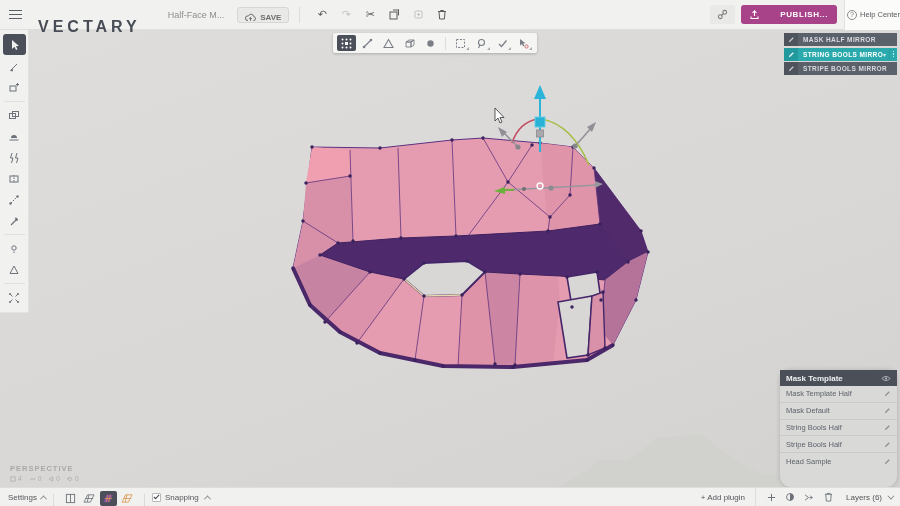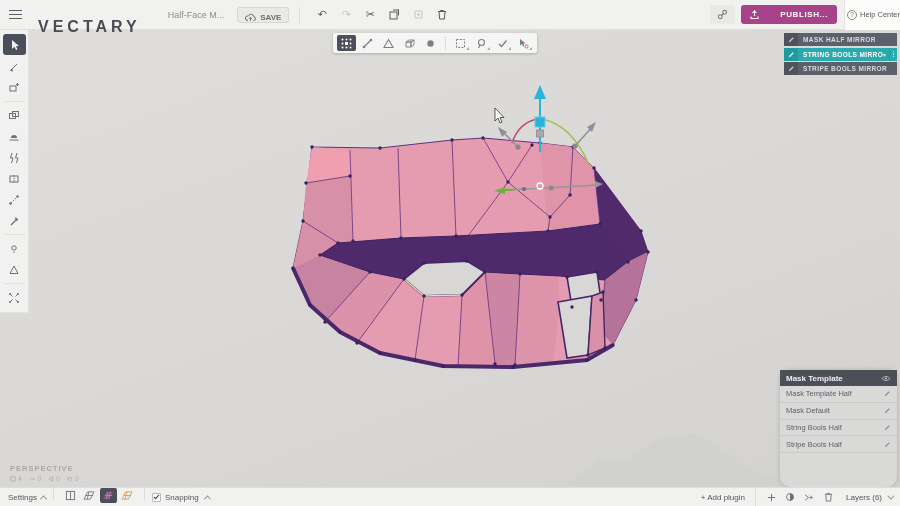--- a/index.html
+++ b/index.html
@@ -76,21 +76,21 @@
   .obj-row svg, .obj-head svg { flex:none; }
 
   
   .persp { position:absolute; left:10px; top:434px; z-index:5; }
   .persp .cam { font-size:7.5px; letter-spacing:1px; color:#a8a8a6; font-weight:bold; }
   .stats { display:flex; gap:7px; margin-top:2px; align-items:center; }
   .stat { display:flex; align-items:center; gap:2px; font-size:6.5px; color:#aeaeac; }
 
   
   .bottombar { position:absolute; left:0; bottom:0; width:900px; height:19px; background:#f1f1ef;
-               border-top:1px solid #dddddb; display:flex; align-items:flex-start; font-size:8px; color:#55565a; z-index:30; }
+               border-top:1px solid #dddddb; display:flex; align-items:flex-end; font-size:8px; color:#55565a; z-index:30; }
   .bb-group { display:flex; align-items:center; height:100%; }
   .bb-label { padding:0 4px 0 8px; cursor:pointer; }
   .chev-up, .chev-dn { width:5px; height:5px; border-right:1.2px solid #8a8a88; border-bottom:1.2px solid #8a8a88; display:inline-block; }
   .chev-up { transform:rotate(-135deg) translate(-1px,-1px); }
   .chev-dn { transform:rotate(45deg) translateY(-2px); }
   .bb-sep { width:1px; height:12px; background:#dbdbd9; margin:0 7px; }
   .bb-ic { width:17px; height:15px; display:flex; align-items:center; justify-content:center; color:#6d727a; border-radius:2px; cursor:pointer; margin:0 1px; }
   .bb-ic.sel { background:#4a4f59; }
   .bb-check { width:9px; height:9px; background:#fff; border:1px solid #b9b9b7; border-radius:1px;
               display:flex; align-items:center; justify-content:center; margin-right:4px; cursor:pointer; }
@@ -501,20 +501,26 @@
         <svg width="7" height="7" viewBox="0 0 8 8">
             <path d="M1,7 L1.5,5.5 L5.5,1.5 L6.5,2.5 L2.5,6.5 Z" fill="#8a8f96"></path>
           </svg>
       </div>
       <div class="obj-row">
         <span class="t">Stripe Bools Half</span>
         <svg width="7" height="7" viewBox="0 0 8 8">
             <path d="M1,7 L1.5,5.5 L5.5,1.5 L6.5,2.5 L2.5,6.5 Z" fill="#8a8f96"></path>
           </svg>
       </div>
+      <div class="obj-row" style="border-bottom:none">
+        <span class="t">Head Sample</span>
+        <svg width="7" height="7" viewBox="0 0 8 8">
+            <path d="M1,7 L1.5,5.5 L5.5,1.5 L6.5,2.5 L2.5,6.5 Z" fill="#8a8f96"></path>
+          </svg>
+      </div>
     </div>
 
     <div class="persp">
       <div class="cam">PERSPECTIVE</div>
       <div class="stats">
         <span class="stat">
           <svg width="6" height="6" viewBox="0 0 7 7">
               <rect x="1" y="1" width="5" height="5" fill="none" stroke="#b0b0ae"></rect>
             </svg>
           <span>4</span>

